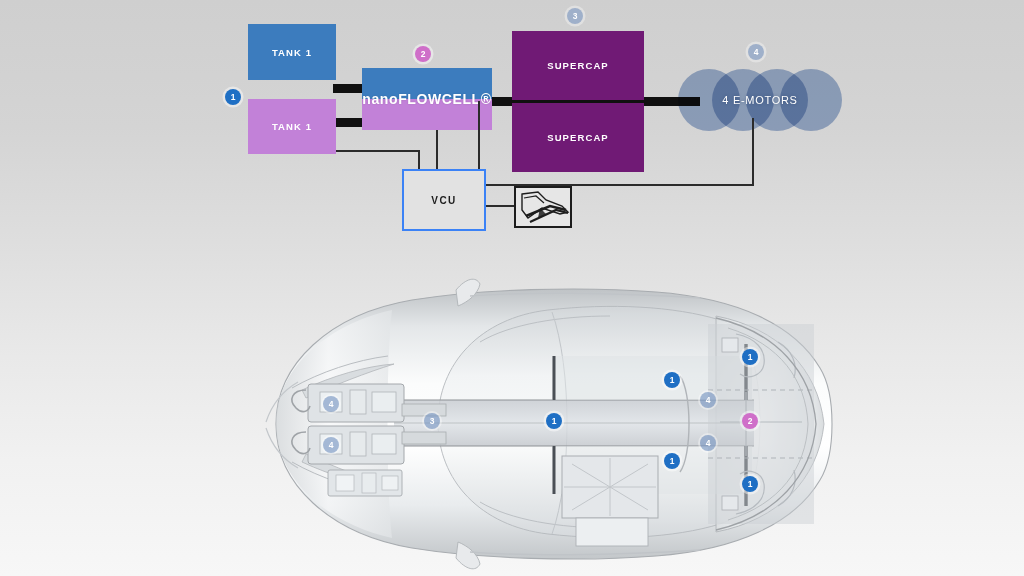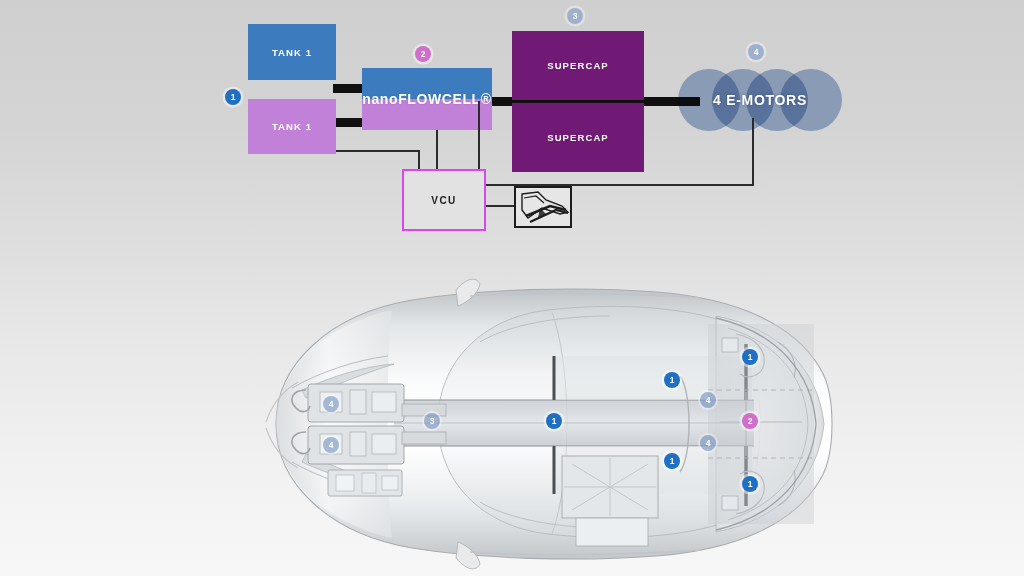--- a/index.html
+++ b/index.html
@@ -30,21 +30,21 @@
     background:linear-gradient(to bottom,#3c7cbe 0%,#3c7cbe 50%,#c281d8 50%,#c281d8 100%);
   }
   .blk-flow .lbl{
     font-size:14px;letter-spacing:.6px;
     text-shadow:0 0 2px rgba(0,0,0,.15);
   }
 
   
   .vcu{
     position:absolute;
-    border:2px solid #d946ef;
+    border:2px solid #3b82f6;
     background:#e2e2e2;
     display:flex;align-items:center;justify-content:center;
     color:#1c1c1c;font-size:10px;font-weight:bold;letter-spacing:1.4px;
     box-sizing:border-box;
   }
   .carbox{
     position:absolute;
     border:2px solid #1c1c1c;
     background:#e6e6e6;
     box-sizing:border-box;
@@ -60,21 +60,21 @@
   
   .motors{position:absolute;}
   .motor-c{
     position:absolute;border-radius:50%;
     background:#9fb5d8;opacity:.92;
     mix-blend-mode:multiply;
   }
   .motors .mlabel{
     position:absolute;inset:0;
     display:flex;align-items:center;justify-content:center;
-    color:#fff;font-size:14px;font-weight:bold;letter-spacing:.7px;
+    color:#fff;font-size:11px;font-weight:normal;letter-spacing:.7px;
     z-index:5;text-shadow:0 0 3px rgba(40,60,100,.55);
   }
 
   
   .badge{
     position:absolute;border-radius:50%;
     display:flex;align-items:center;justify-content:center;
     font-size:8.5px;font-weight:bold;color:#ffffff;
     box-sizing:border-box;
   }

